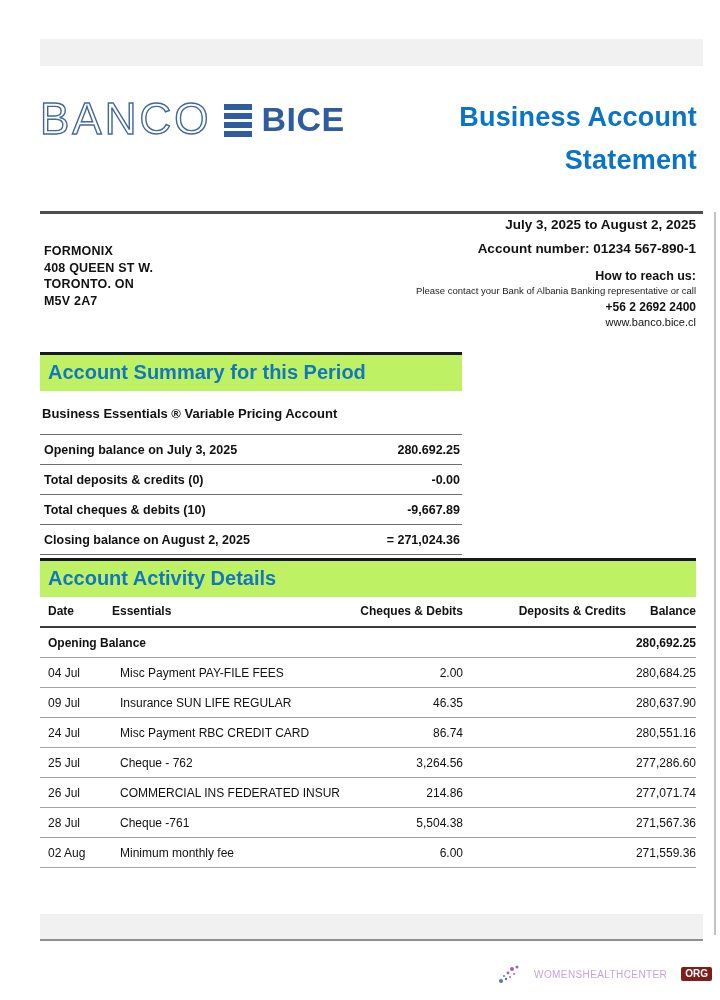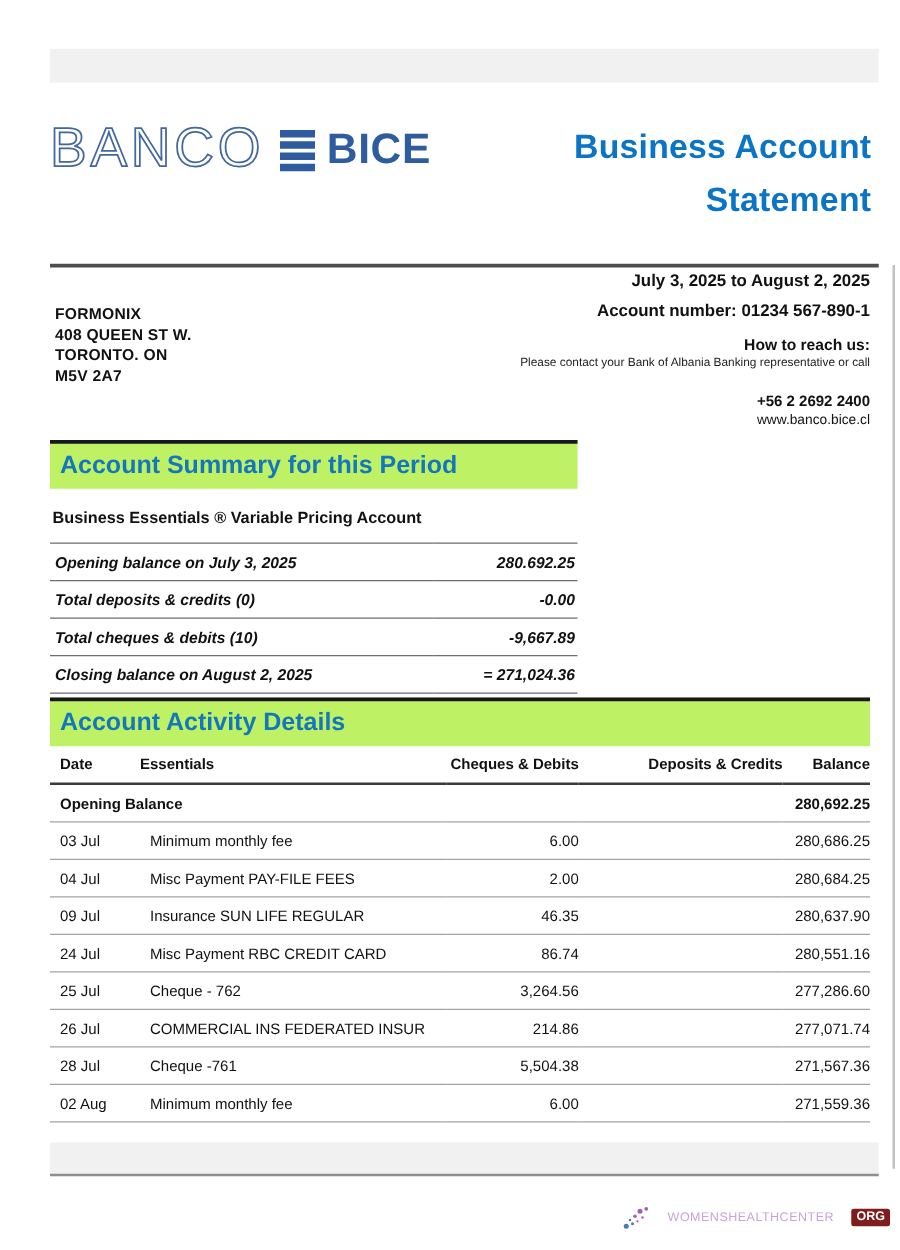--- a/index.html
+++ b/index.html
@@ -25,29 +25,29 @@
 
   .divider { position:absolute; left:40px; top:211px; width:663px; height:2.5px; background:#4d4d4d; }
   .period { position:absolute; right:24px; top:217px; font-size:13.5px; font-weight:bold; }
 
   .customer { position:absolute; left:44px; top:243px; font-size:12.5px; font-weight:bold; line-height:16.5px; letter-spacing:0.2px; }
 
   .account-number { position:absolute; right:24px; top:241px; font-size:13.5px; font-weight:bold; }
   .reach-us { position:absolute; right:24px; top:269px; text-align:right; line-height:14px; }
   .reach-title { font-size:12.5px; font-weight:bold; }
   .reach-text { font-size:9.5px; color:#1c1c1c; margin-top:1px; }
-  .reach-phone { font-size:12px; font-weight:bold; margin-top:16px; }
+  .reach-phone { font-size:12px; font-weight:bold; margin-top:2px; }
   .reach-web { font-size:11px; margin-top:1px; }
 
   .section-header { border-top:3px solid #17171f; background:#bef264; color:#1477be; font-weight:bold; font-size:20px; padding:6px 8px 7px 8px; }
 
   .summary-section { position:absolute; left:40px; top:352px; width:422px; }
   .account-type { margin-top:15px; font-size:13px; font-weight:bold; padding-left:2px; }
   .summary-table { width:100%; border-collapse:collapse; margin-top:13px; }
-  .summary-table tr { border-bottom:1.5px solid #6e6e6e;font-style:italic; }
+  .summary-table tr { border-bottom:1.5px solid #6e6e6e; }
   .summary-table tr.first { border-top:1.5px solid #6e6e6e; }
   .summary-table td { padding:7.5px 2px 7.5px 4px; font-size:12.5px; font-weight:bold; }
   .summary-table td.s-value { text-align:right; }
 
   .activity-section { position:absolute; left:40px; top:558px; width:656px; }
   .activity-table { width:100%; border-collapse:collapse; table-layout:fixed; }
   .activity-table col.c-date { width:72px; }
   .activity-table col.c-desc { width:245px; }
   .activity-table col.c-debit { width:106px; }
   .activity-table col.c-credit { width:163px; }
@@ -152,27 +152,20 @@
         </tr>
       </thead>
       <tbody id="activity-body">
           <tr class="open-row">
             <td class="first" colspan="2">Opening Balance</td>
             <td class="num"></td>
             <td class="num"></td>
             <td class="num">280,692.25</td>
           </tr>
           <tr>
-            <td class="first">03 Jul</td>
-            <td class="desc">Minimum monthly fee</td>
-            <td class="num">6.00</td>
-            <td class="num"></td>
-            <td class="num">280,686.25</td>
-          </tr>
-          <tr>
             <td class="first">04 Jul</td>
             <td class="desc">Misc Payment PAY-FILE FEES</td>
             <td class="num">2.00</td>
             <td class="num"></td>
             <td class="num">280,684.25</td>
           </tr>
           <tr>
             <td class="first">09 Jul</td>
             <td class="desc">Insurance SUN LIFE REGULAR</td>
             <td class="num">46.35</td>

